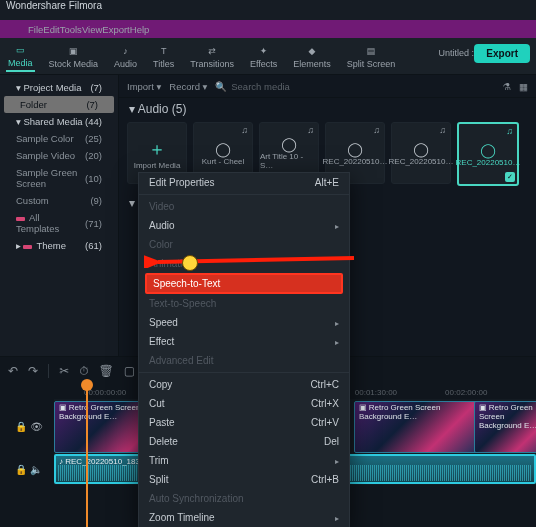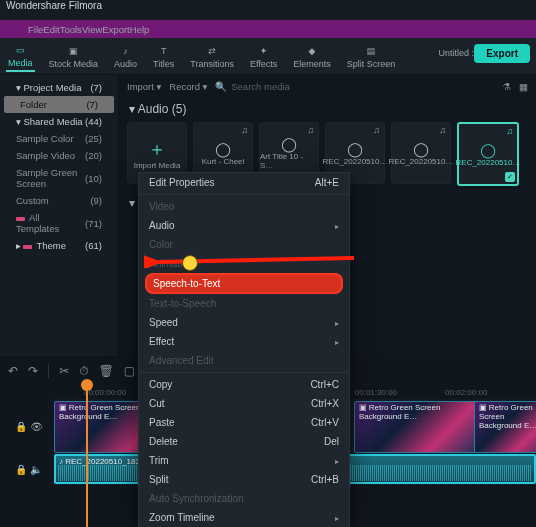--- a/index.html
+++ b/index.html
@@ -27,21 +27,21 @@
 .card .plus{font-size:18px;color:#49d7c2}
 .card.sel{border:2px solid #49d7c2}
 .card .mus{font-size:14px;color:#bfc5cb}
 .card .nn{position:absolute;top:2px;right:4px;font-size:9px;color:#9aa2aa}
 .card .chk{position:absolute;bottom:2px;right:2px;width:10px;height:10px;background:#49d7c2;border-radius:2px;display:flex;align-items:center;justify-content:center;color:#0b1117;font-size:7px}
 .ctx{position:absolute;left:138px;top:172px;width:210px;background:#1f262d;border:1px solid #2a323a;box-shadow:0 6px 22px rgba(0,0,0,.6);z-index:50;font-size:10px;color:#c5cbd1}
 .ctx .citem{display:flex;justify-content:space-between;align-items:flex-end;padding:4px 10px}
 .ctx .citem.dis{color:#515861}
 .ctx .citem .tri:after{content:"▸";color:#8a929a;font-size:8px;margin-left:6px}
 .ctx hr{border:none;border-top:1px solid #2a323a;margin:2px 0}
-.ctx .hl{background:#d6301f;border:2px solid #ff3520;margin:0 6px;padding:3px 6px;border-radius:8px;color:#fff}
+.ctx .hl{background:#d6301f;border:2px solid #ff3520;margin:0 6px;padding:3px 6px;border-radius:2px;color:#fff}
 .timeline{position:absolute;left:0;right:0;bottom:0;height:170px;background:#10161d;border-top:1px solid #0d1318}
 .tl-tools{height:28px;display:flex;align-items:center;padding:0 8px;gap:10px;color:#8a929a;font-size:12px}
 .tl-tools .div{width:1px;height:14px;background:#2a323a}
 .ruler{height:14px;background:#10161d;display:flex;align-items:center;gap:48px;padding-left:84px;color:#5a6168;font-size:8px}
 .tracks{padding-left:4px}
 .track{height:54px;display:flex}
 .trackhead{width:50px;display:flex;align-items:center;justify-content:center}
 .trackbody{flex:1;position:relative;background:#141b22}
 .clip{position:absolute;top:2px;height:48px;border:1px solid #2a7d9b;background:linear-gradient(135deg,#4a1f6b,#0f1e38 40%,#c23173 70%,#1b2f58);font-size:8px;color:#dde2e8;padding:1px 4px;overflow:hidden;border-radius:2px}
 .audiotrack{height:32px;display:flex}

